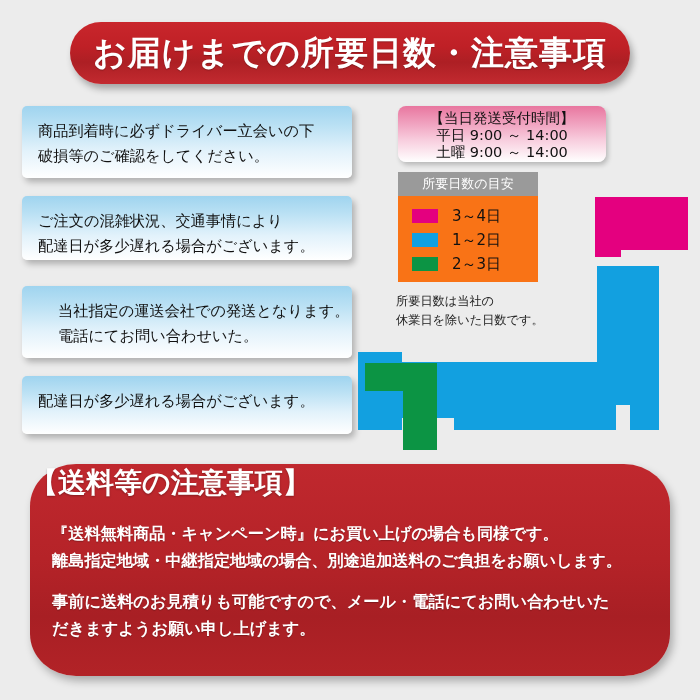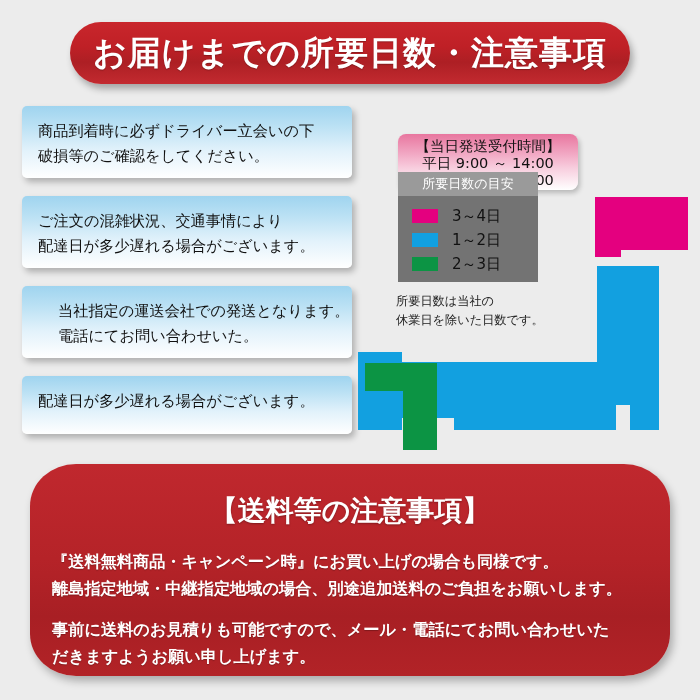--- a/index.html
+++ b/index.html
@@ -31,41 +31,40 @@
     border-radius:5px;
     background:linear-gradient(to bottom,#9fd4ef 0%,#bbe1f4 28%,#e2f2fb 62%,#ffffff 100%);
     box-shadow:3px 4px 6px rgba(0,0,0,.26);
     box-sizing:border-box;
     padding:13px 16px 10px 16px;
   }
   .note-line{
     color:#111;font-size:15.2px;line-height:25px;white-space:nowrap;
   }
   #note1{top:106px;height:72px;}
-  #note2{top:196px;height:72px;}
+  #note2{top:196px;height:64px;}
   #note3{top:286px;height:72px;padding-left:36px;}
   #note4{top:376px;height:58px;}
 
   
   .hours-box{
-    position:absolute;left:398px;top:106px;width:180px;height:56px;
+    position:absolute;left:398px;top:106px;width:208px;height:56px;
     border-radius:8px;
     background:linear-gradient(to bottom,#e8769f 0%,#f0a0be 30%,#f8cfdf 62%,#ffffff 100%);
     box-shadow:2px 3px 5px rgba(0,0,0,.22);
     box-sizing:border-box;padding:3px 0 0 0;
     text-align:center;
-    margin-top:28px;
   }
   .hours-title{font-size:14.5px;color:#111;line-height:18px;white-space:nowrap;}
   .hours-row{font-size:14.5px;color:#111;line-height:17px;white-space:nowrap;}
 
   
   .legend{
     position:absolute;left:398px;top:172px;width:140px;height:110px;
-    background:#737373;box-sizing:border-box;
+    background:#f97316;box-sizing:border-box;
   }
   .legend-head{
     height:24px;background:#9a9a9a;color:#ffffff;
     display:flex;align-items:center;justify-content:center;
     font-size:13px;white-space:nowrap;
   }
   .legend-body{padding:8px 0 0 14px;}
   .legend-row{display:flex;align-items:center;height:24px;}
   .swatch{width:26px;height:14px;display:inline-block;margin-right:14px;}
   .legend-label{font-size:15px;color:#111;white-space:nowrap;}
@@ -80,22 +79,22 @@
 
   
   .red-panel{
     position:absolute;left:30px;top:464px;width:640px;height:212px;
     border-radius:46px/42px;
     background:linear-gradient(to bottom,#c0282e 0%,#b52328 45%,#a81f24 72%,#b22327 100%);
     box-shadow:3px 5px 8px rgba(0,0,0,.28);
     box-sizing:border-box;
   }
   .red-title{
-    color:#ffffff;font-size:28px;font-weight:bold;text-align:center;
-    margin-top:28px;white-space:nowrap;text-shadow:0 1px 2px rgba(0,0,0,.3);
+    color:#ffffff;font-size:28px;font-weight:bold;text-align:left;
+    white-space:nowrap;text-shadow:0 1px 2px rgba(0,0,0,.3);
   }
   .red-body{padding:0 22px;margin-top:18px;}
   .red-line{
     color:#ffffff;font-size:16.2px;font-weight:bold;line-height:27px;
     white-space:nowrap;text-shadow:0 1px 1px rgba(0,0,0,.25);
   }
   .red-gap{height:14px;}
 </style>
 </head>
 <body>

